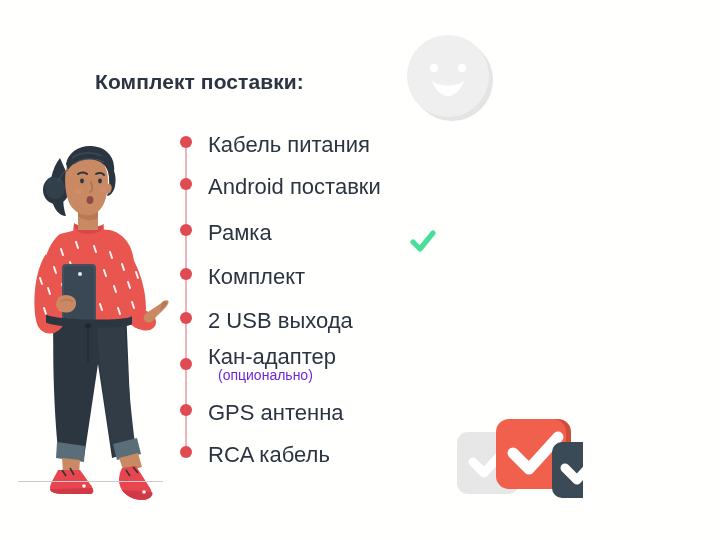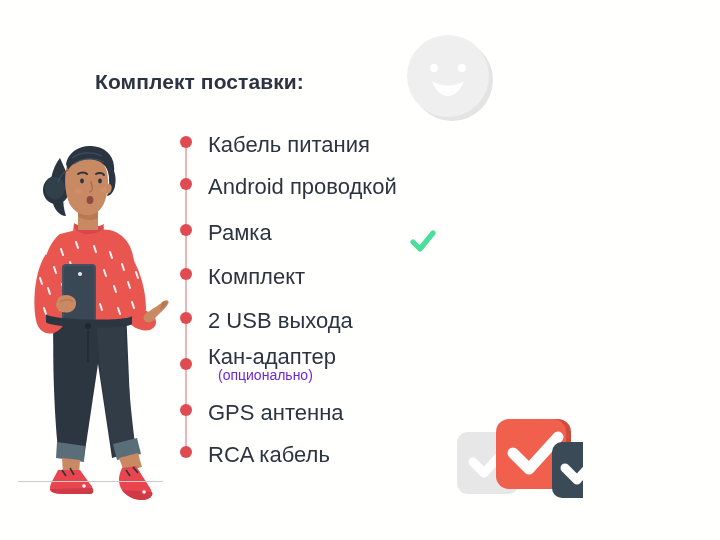--- a/index.html
+++ b/index.html
@@ -330,21 +330,21 @@
   <div id="kit-list">
     <div id="kit-timeline-line"></div>
 
     <div class="kit-item" style="top:0px">
       <span class="kit-dot" style="top:4px"></span>
       <span class="kit-label" style="top:0px">Кабель питания</span>
     </div>
 
     <div class="kit-item" style="top:42px">
       <span class="kit-dot" style="top:4px"></span>
-      <span class="kit-label" style="top:0px">Android проводкой</span>
+      <span class="kit-label" style="top:0px">Android поставки</span>
     </div>
 
     <div class="kit-item" style="top:88px">
       <span class="kit-dot" style="top:4px"></span>
       <span class="kit-label" style="top:0px">Рамка</span>
     </div>
 
     <div class="kit-item" style="top:132px">
       <span class="kit-dot" style="top:4px"></span>
       <span class="kit-label" style="top:0px">Комплект</span>

